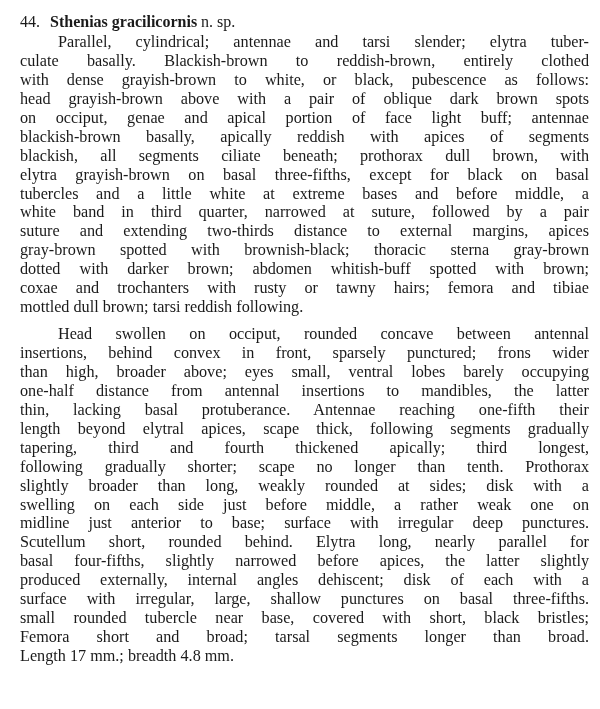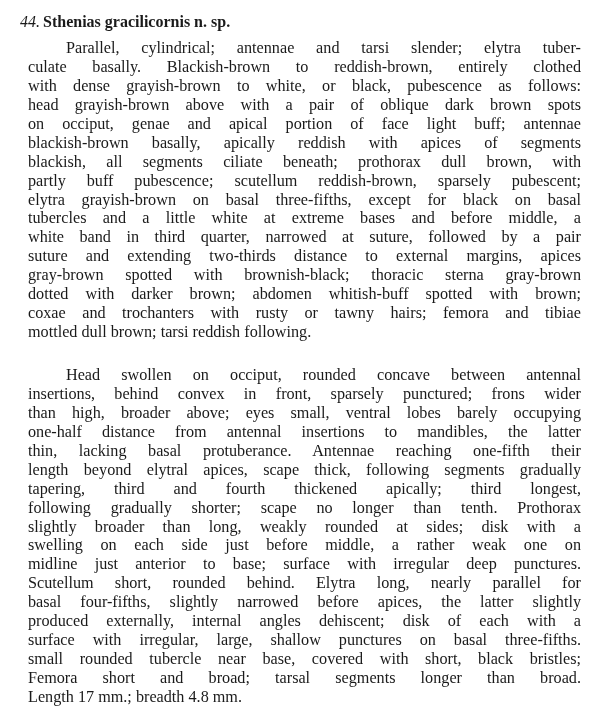--- a/index.html
+++ b/index.html
@@ -13,27 +13,27 @@
       width: 600px; height: 709px;
       box-sizing: border-box;
       padding: 12px 11px 0 20px;
     }
     .title {
       font-size: 16px;
       line-height: 19px;
       margin: 0 0 2px 0;
       white-space: nowrap;
     }
-    .title .num { font-weight: normal; margin-right: 3px; font-style: italic; }
+    .title .num { font-weight: normal; margin-right: 10px; }
     .title .species { font-weight: bold; }
-    .title .suffix { font-weight: bold; }
+    .title .suffix { font-weight: normal; }
     .para {
       font-size: 16.2px;
       line-height: 18.95px;
-      margin: 8px;
+      margin: 0;
       text-align: justify;
     }
     .line {
       display: block;
       text-align: justify;
       text-align-last: justify;
       white-space: nowrap;
       overflow: visible;
       height: 18.95px;
     }
@@ -50,21 +50,20 @@
   </div>
 
   <div class="para" id="para0">
       <span class="line indent">Parallel, cylindrical; antennae and tarsi slender; elytra tuber-</span>
       <span class="line">culate basally. Blackish-brown to reddish-brown, entirely clothed</span>
       <span class="line">with dense grayish-brown to white, or black, pubescence as follows:</span>
       <span class="line">head grayish-brown above with a pair of oblique dark brown spots</span>
       <span class="line">on occiput, genae and apical portion of face light buff; antennae</span>
       <span class="line">blackish-brown basally, apically reddish with apices of segments</span>
       <span class="line">blackish, all segments ciliate beneath; prothorax dull brown, with</span>
-      <span class="line">partly buff pubescence; scutellum reddish-brown, sparsely pubescent;</span>
       <span class="line">elytra grayish-brown on basal three-fifths, except for black on basal</span>
       <span class="line">tubercles and a little white at extreme bases and before middle, a</span>
       <span class="line">white band in third quarter, narrowed at suture, followed by a pair</span>
       <span class="line">suture and extending two-thirds distance to external margins, apices</span>
       <span class="line">gray-brown spotted with brownish-black; thoracic sterna gray-brown</span>
       <span class="line">dotted with darker brown; abdomen whitish-buff spotted with brown;</span>
       <span class="line">coxae and trochanters with rusty or tawny hairs; femora and tibiae</span>
       <span class="line last">mottled dull brown; tarsi reddish following.</span>
     </div>
   <div class="gap"></div>

